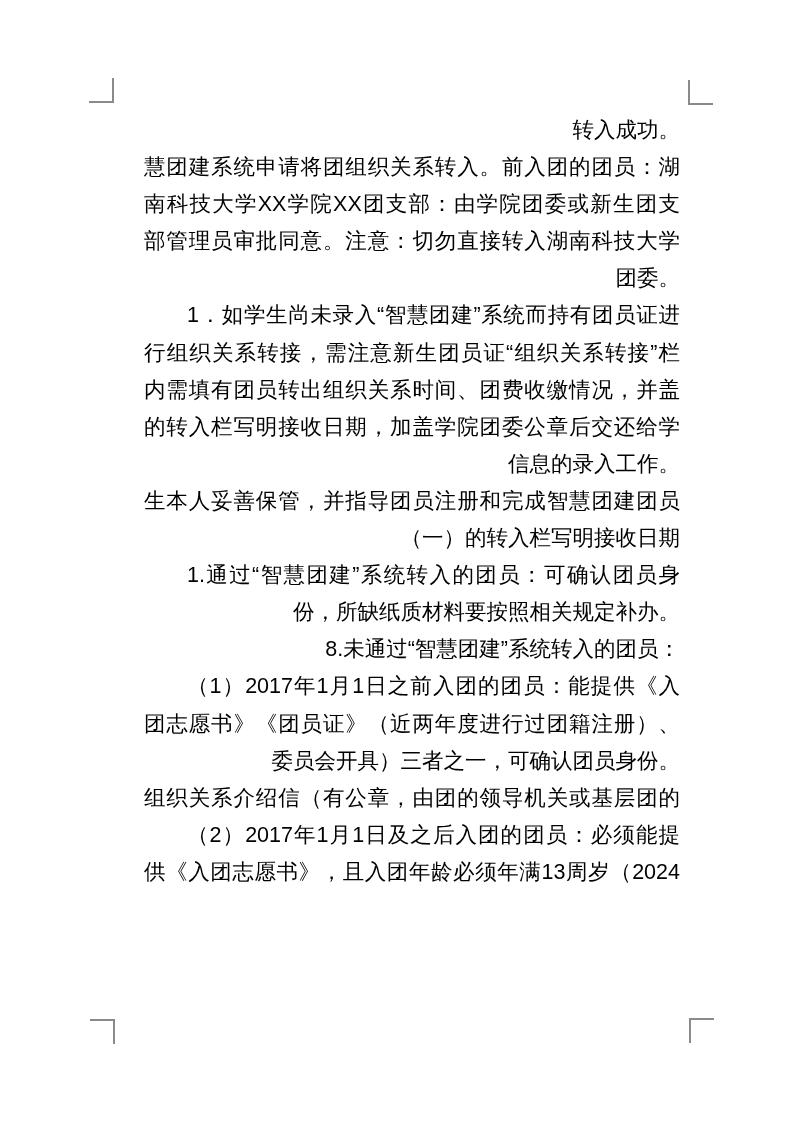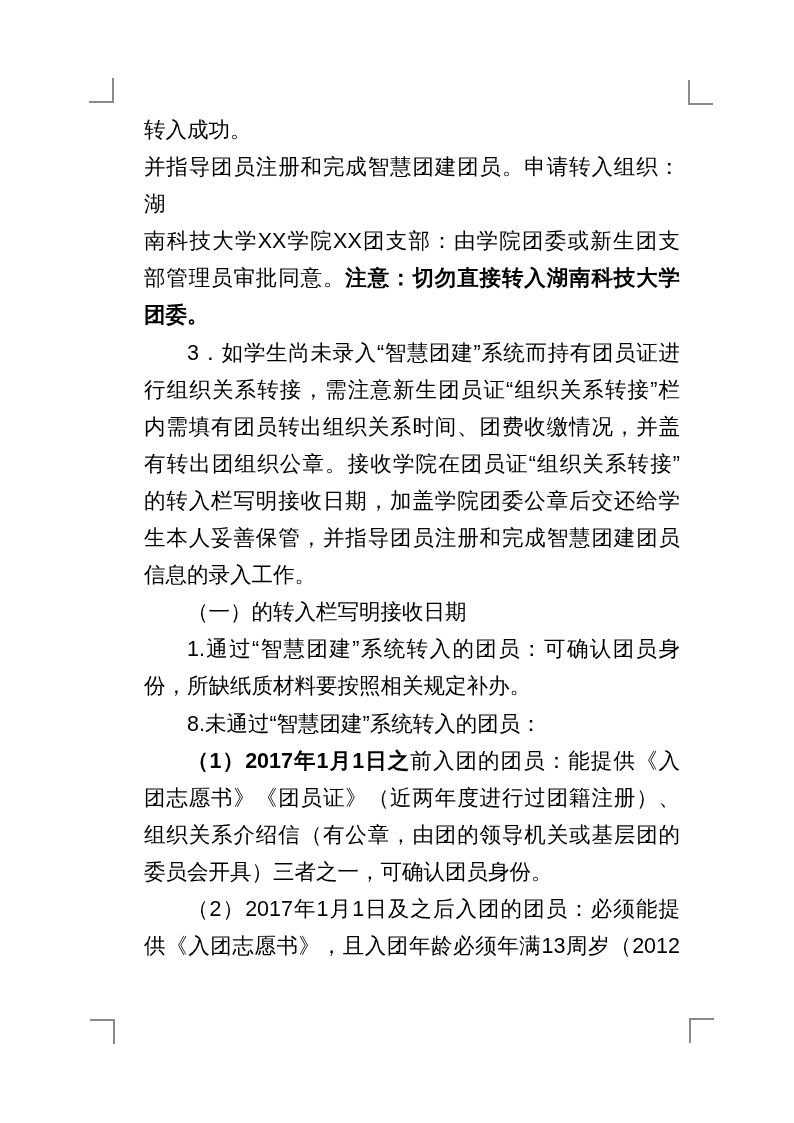--- a/index.html
+++ b/index.html
@@ -22,53 +22,52 @@
 
   
   .doc {
     position: absolute;
     left: 144px; top: 112px;
     width: 536px;
     font-size: 21.5px;
     line-height: 37.1px;
     color: #000000;
   }
-  .line { white-space: nowrap; text-align: left; }
+  .line { white-space: nowrap; text-align: right; }
   .line.j { white-space: normal; text-align: justify; text-align-last: justify; }
   .line.ind { padding-left: 43px; }
-  .b { font-weight: bold; }
+  .b { font-weight: normal; }
 </style>
 </head>
 <body>
 
 <div class="page">
 
   <div class="crop tl"></div>
   <div class="crop tr"></div>
   <div class="crop bl"></div>
   <div class="crop br"></div>
 
   <div class="doc">
     <div class="line">转入成功。</div>
-    <div class="line j">并指导团员注册和完成智慧团建团员。申请转入组织：湖</div>
+    <div class="line j">慧团建系统申请将团组织关系转入。前入团的团员：湖</div>
     <div class="line j">南科技大学XX学院XX团支部：由学院团委或新生团支</div>
     <div class="line j"><span>部管理员审批同意。</span><span class="b">注意：切勿直接转入湖南科技大学</span></div>
     <div class="line b">团委。</div>
-    <div class="line ind j">3．如学生尚未录入“智慧团建”系统而持有团员证进</div>
+    <div class="line ind j">1．如学生尚未录入“智慧团建”系统而持有团员证进</div>
     <div class="line j">行组织关系转接，需注意新生团员证“组织关系转接”栏</div>
     <div class="line j">内需填有团员转出组织关系时间、团费收缴情况，并盖</div>
-    <div class="line j">有转出团组织公章。接收学院在团员证“组织关系转接”</div>
     <div class="line j">的转入栏写明接收日期，加盖学院团委公章后交还给学</div>
+    <div class="line">信息的录入工作。</div>
     <div class="line j">生本人妥善保管，并指导团员注册和完成智慧团建团员</div>
-    <div class="line">信息的录入工作。</div>
     <div class="line ind">（一）的转入栏写明接收日期</div>
     <div class="line ind j">1.通过“智慧团建”系统转入的团员：可确认团员身</div>
     <div class="line">份，所缺纸质材料要按照相关规定补办。</div>
     <div class="line ind">8.未通过“智慧团建”系统转入的团员：</div>
     <div class="line ind j"><span class="b">（1）2017年1月1日之</span><span>前入团的团员：能提供《入</span></div>
     <div class="line j">团志愿书》《团员证》（近两年度进行过团籍注册）、</div>
+    <div class="line">委员会开具）三者之一，可确认团员身份。</div>
     <div class="line j">组织关系介绍信（有公章，由团的领导机关或基层团的</div>
-    <div class="line">委员会开具）三者之一，可确认团员身份。</div>
     <div class="line ind j">（2）2017年1月1日及之后入团的团员：必须能提</div>
-    <div class="line j">供《入团志愿书》，且入团年龄必须年满13周岁（2012</div>
+    <div class="line j">供《入团志愿书》，且入团年龄必须年满13周岁（2024</div>
   </div>
 
 </div>
 
 </body></html>

